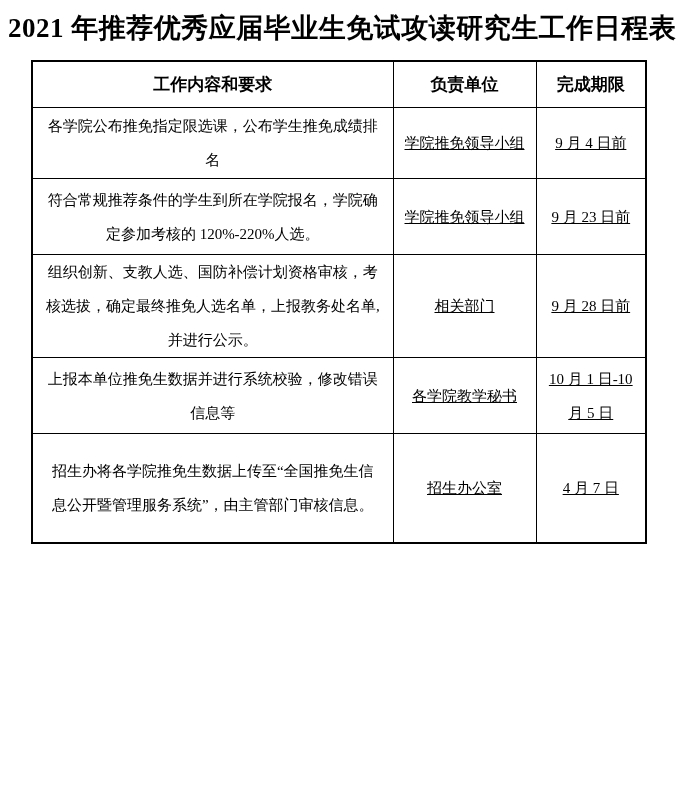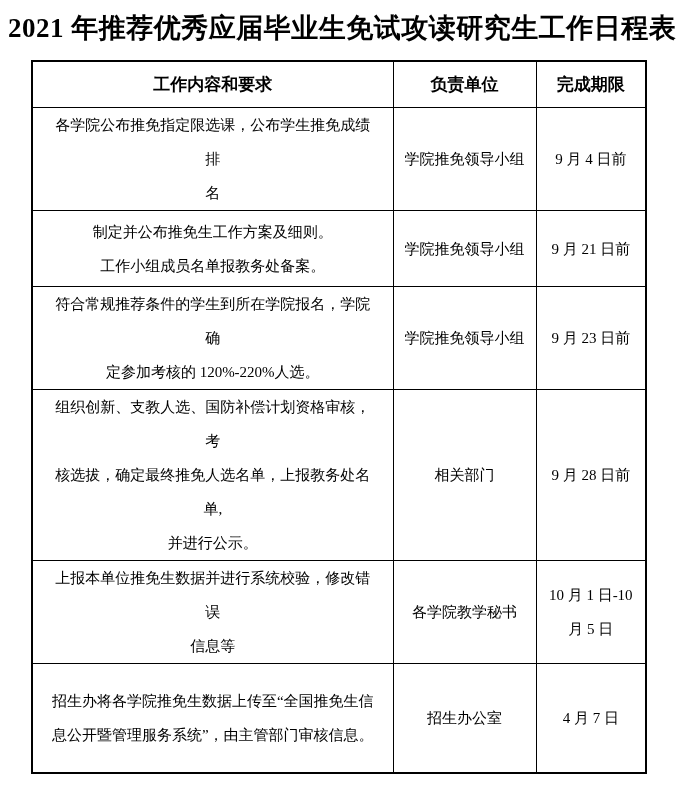--- a/index.html
+++ b/index.html
@@ -45,24 +45,25 @@
     font-weight: bold;
     height: 45px;
     padding: 0;
     margin-left: 28px;
   }
   td {
     font-size: 15px;
     text-align: center;
     white-space: pre-line;
     line-height: 34px;
-    padding: 0 16px;
+    padding: 0 0;
   }
   td.cell-unit, td.cell-deadline {
     padding: 0 2px;
+    text-decoration: underline;
   }
 </style>
 </head>
 <body>
 
 <h1 class="doc-title">2021 年推荐优秀应届毕业生免试攻读研究生工作日程表</h1>
 
 <table class="schedule">
   <colgroup>
     <col class="c-task">
@@ -75,26 +76,20 @@
       <th>负责单位</th>
       <th>完成期限</th>
     </tr>
   </thead>
   <tbody>
       <tr style="height: 71px;">
     <td class="cell-task">各学院公布推免指定限选课，公布学生推免成绩排
 名</td>
     <td class="cell-unit">学院推免领导小组</td>
     <td class="cell-deadline">9 月 4 日前</td>
-  </tr>
-      <tr style="height: 76px;">
-    <td class="cell-task">制定并公布推免生工作方案及细则。
-工作小组成员名单报教务处备案。</td>
-    <td class="cell-unit">学院推免领导小组</td>
-    <td class="cell-deadline">9 月 21 日前</td>
   </tr>
       <tr style="height: 76px;">
     <td class="cell-task">符合常规推荐条件的学生到所在学院报名，学院确
 定参加考核的 120%-220%人选。</td>
     <td class="cell-unit">学院推免领导小组</td>
     <td class="cell-deadline">9 月 23 日前</td>
   </tr>
       <tr style="height: 103px;">
     <td class="cell-task">组织创新、支教人选、国防补偿计划资格审核，考
 核选拔，确定最终推免人选名单，上报教务处名单,

